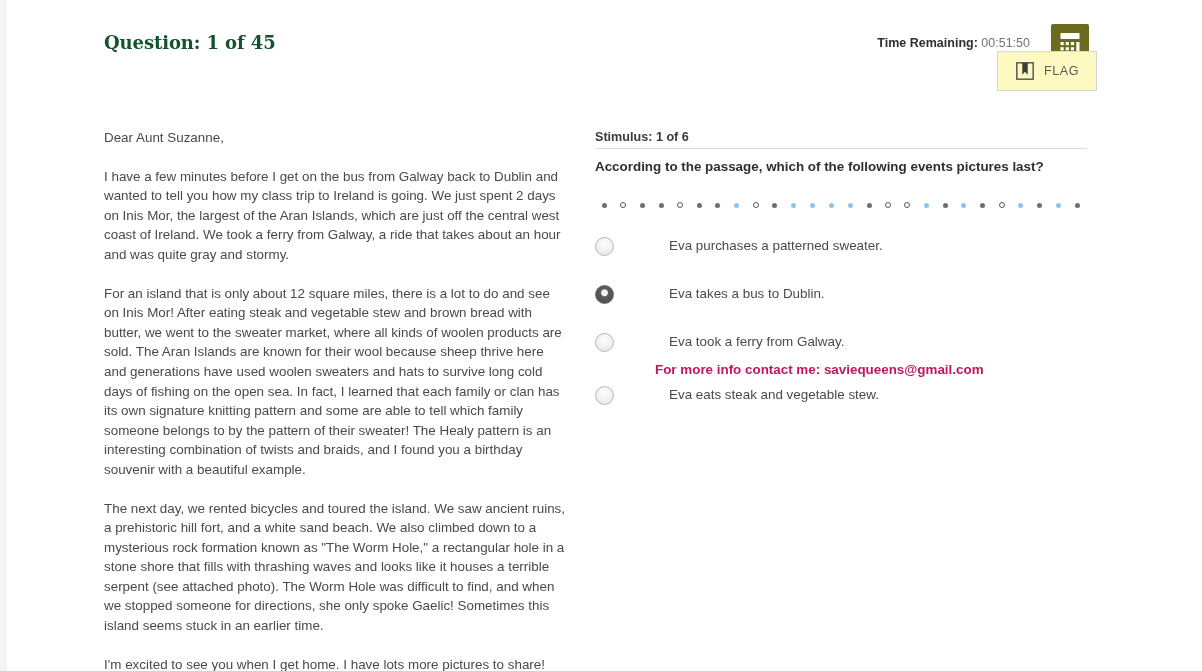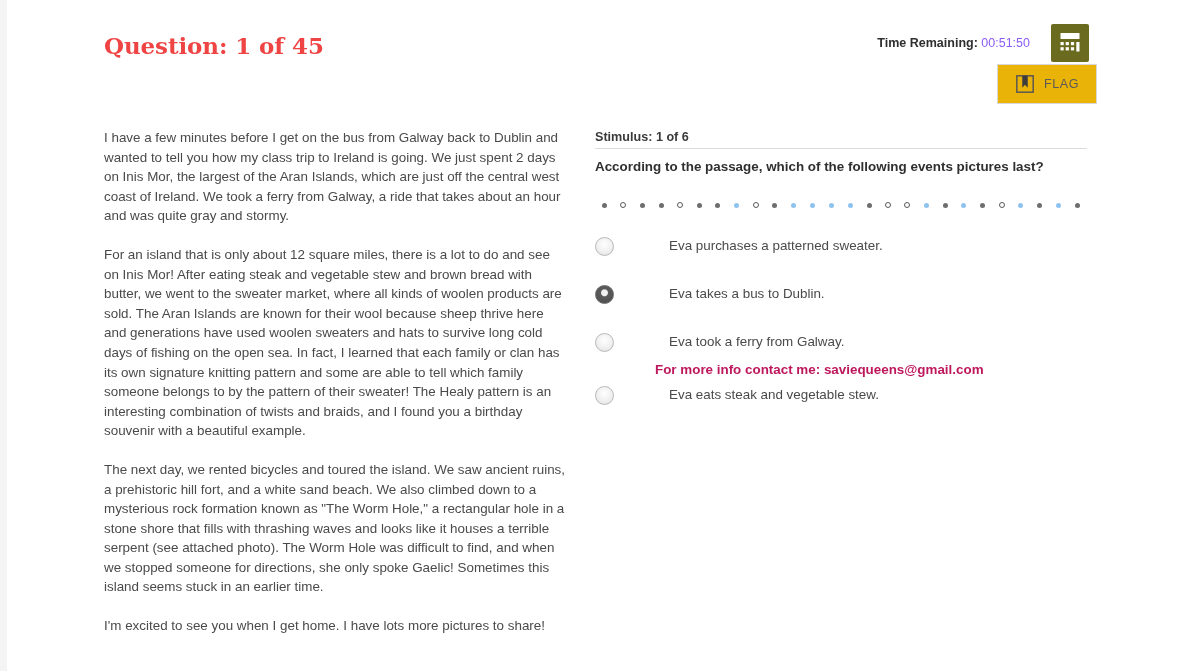--- a/index.html
+++ b/index.html
@@ -45,69 +45,69 @@
     top: 14px; left: 0;
     width: 1195px;
     height: 44px;
   }
 
   .question-title {
     position: absolute;
     left: 97px;
     top: 18px;
     font-family: "DejaVu Serif", "Liberation Serif", serif;
-    font-size: 23px;
+    font-size: 18px;
     font-weight: bold;
-    color: #ef4444;
+    color: #14532d;
     letter-spacing: -0.1px;
     white-space: nowrap;
   }
   .question-title .q-label { }
   .question-title .q-value { }
 
   .timer {
     position: absolute;
     right: 172px;
     top: 22px;
     font-size: 12.5px;
     white-space: nowrap;
     color: #3a3a3a;
   }
   .timer .t-label {
     font-weight: bold;
     color: #2f2f2f;
   }
   .timer .t-value {
     font-weight: normal;
-    color: #8b5cf6;
+    color: #737373;
   }
 
   .calc-button {
     position: absolute;
     right: 113px;
     top: 10px;
     width: 38px;
     height: 38px;
     background: #6b6b20;
     border-radius: 2px;
     display: flex;
     align-items: center;
     justify-content: center;
     cursor: pointer;
   }
 
   
   .flag-button {
     position: absolute;
-    top: 64px;
+    top: 51px;
     right: 105px;
     width: 100px;
     height: 40px;
     border: 1px solid #d7d7d7;
-    background: #eab308;
+    background: #fef9c3;
     display: flex;
     align-items: center;
     justify-content: center;
     gap: 9px;
     cursor: pointer;
   }
   .flag-icon-box {
     width: 20px;
     height: 20px;
     display: block;
@@ -263,20 +263,21 @@
 
   <div class="flag-button">
     <svg class="flag-icon-box" viewBox="0 0 22 22">
       <rect x="2" y="2" width="18" height="18" fill="none" stroke="#555555" stroke-width="1.6"></rect>
       <path d="M8 2 L14 2 L14 15 L11 11.8 L8 15 Z" fill="#3d3d3d"></path>
     </svg>
     <span class="flag-label">FLAG</span>
   </div>
 
   <div class="passage">
+    <p>Dear Aunt Suzanne,</p>
     <p>I have a few minutes before I get on the bus from Galway back to Dublin and wanted to tell you how my class trip to Ireland is going. We just spent 2 days on Inis Mor, the largest of the Aran Islands, which are just off the central west coast of Ireland. We took a ferry from Galway, a ride that takes about an hour and was quite gray and stormy.</p>
     <p>For an island that is only about 12 square miles, there is a lot to do and see on Inis Mor! After eating steak and vegetable stew and brown bread with butter, we went to the sweater market, where all kinds of woolen products are sold. The Aran Islands are known for their wool because sheep thrive here and generations have used woolen sweaters and hats to survive long cold days of fishing on the open sea. In fact, I learned that each family or clan has its own signature knitting pattern and some are able to tell which family someone belongs to by the pattern of their sweater! The Healy pattern is an interesting combination of twists and braids, and I found you a birthday souvenir with a beautiful example.</p>
     <p>The next day, we rented bicycles and toured the island. We saw ancient ruins, a prehistoric hill fort, and a white sand beach. We also climbed down to a mysterious rock formation known as "The Worm Hole," a rectangular hole in a stone shore that fills with thrashing waves and looks like it houses a terrible serpent (see attached photo). The Worm Hole was difficult to find, and when we stopped someone for directions, she only spoke Gaelic! Sometimes this island seems stuck in an earlier time.</p>
     <p>I'm excited to see you when I get home. I have lots more pictures to share!</p>
   </div>
 
   <div class="right-col">
 
     <div class="stimulus-line">
       <span class="s-label">Stimulus:</span>

